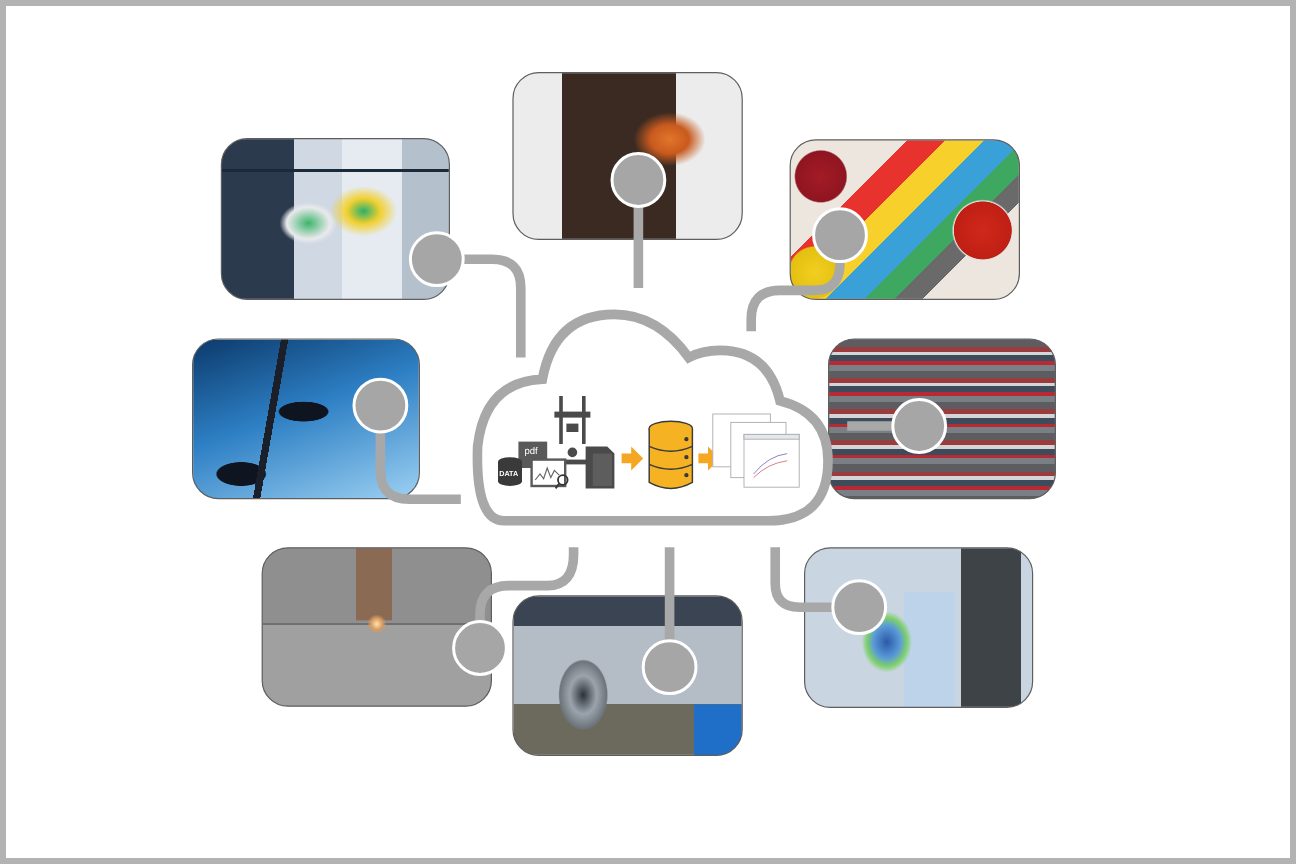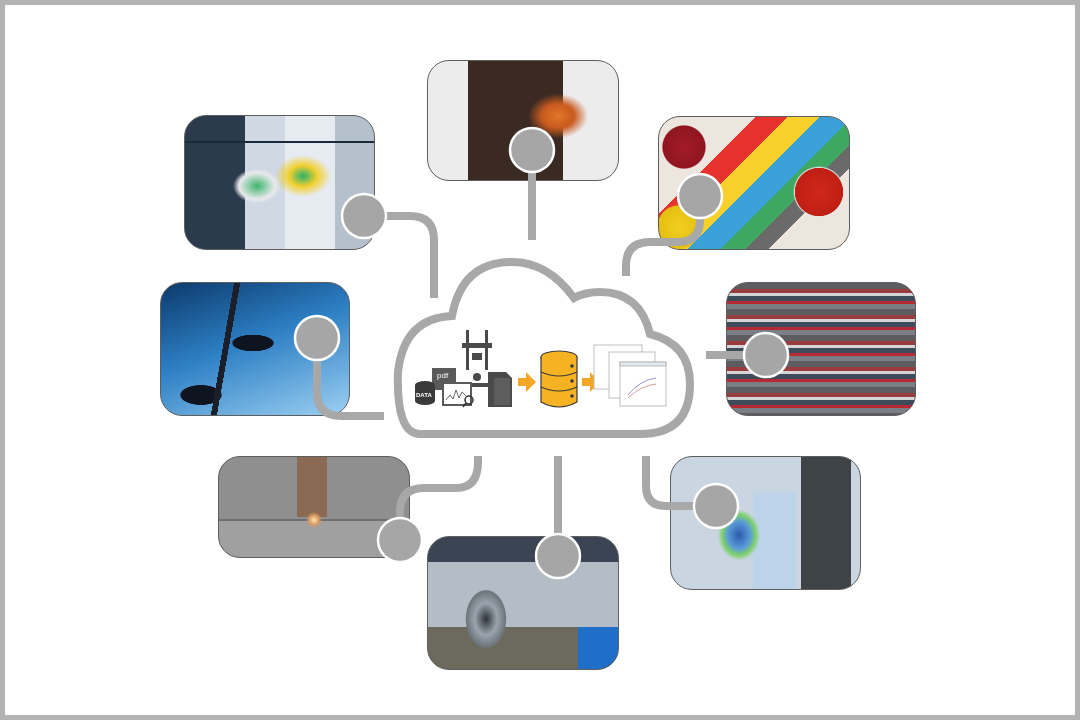--- a/index.html
+++ b/index.html
@@ -30,21 +30,21 @@
 <div class="tile" style="left:184px;top:115px;width:191px;height:135px;
      background:
       radial-gradient(ellipse 40px 30px at 118px 60px, #2ab06a 0%, #f2d030 35%, transparent 70%),
       radial-gradient(ellipse 30px 22px at 72px 70px, #3db46b 0%, #e9e9ec 60%, transparent 80%),
       linear-gradient(180deg, transparent 0 25px, #1a2a3a 25px 27px, transparent 27px),
       linear-gradient(90deg, #2b3a4d 0 60px, #cfd8e3 60px 100px, #e6ebf1 100px 150px, #b4c0cc 150px),
       #c9d3de; padding-left: 33px;">
   <span class="caption">CAE simulation engineer</span>
 </div>
 
-<div class="tile" style="left:427px;top:60px;width:192px;height:121px;
+<div class="tile" style="left:427px;top:60px;width:192px;height:140px;
      background:
       linear-gradient(180deg, transparent 0 28px, transparent 28px),
       radial-gradient(ellipse 40px 30px at 130px 55px, #e2762a 0%, #c85a1e 40%, transparent 75%),
       linear-gradient(90deg, transparent 0 40px, #3a2a22 40px 135px, transparent 135px),
       #ececec;">
   <span class="caption">Battery cutaway</span>
 </div>
 
 <div class="tile" style="left:658px;top:116px;width:192px;height:134px;
      background:
@@ -58,37 +58,37 @@
 
 <div class="tile" style="left:160px;top:282px;width:190px;height:134px;
      background:
       linear-gradient(100deg, transparent 0 72px, #1a1f2a 72px 78px, transparent 78px),
       radial-gradient(ellipse 25px 10px at 92px 60px, #0e1420 0%, #0e1420 80%, transparent 85%),
       radial-gradient(ellipse 25px 12px at 40px 112px, #0e1420 0%, #0e1420 80%, transparent 85%),
       linear-gradient(160deg, #0c3a6c 0%, #2d7fc4 45%, #9cd0f2 100%);">
   <span class="caption">Scales of justice / regulations</span>
 </div>
 
-<div class="tile" style="left:726px;top:282px;width:190px;height:134px;
+<div class="tile" style="left:690px;top:282px;width:190px;height:134px;
      background:
       repeating-linear-gradient(180deg, #5d5c60 0 6px, #9a3b3e 6px 10px, #d5d4d6 10px 13px, #3d4b5a 13px 18px, #b72a33 18px 21px, #7a7f86 21px 26px),
       #777;">
   <span class="caption">Scrapped cars recycling</span>
 </div>
 
-<div class="tile" style="left:218px;top:456px;width:192px;height:102px;
+<div class="tile" style="left:218px;top:456px;width:192px;height:133px;
      background:
       radial-gradient(circle 8px at 95px 63px, #ffe2b0 0%, #d89a62 60%, transparent 100%),
       linear-gradient(90deg, transparent 0 78px, #8a6a52 78px 108px, transparent 108px) 0 0/100% 60px no-repeat,
       linear-gradient(180deg, #8f8f8f 0 62px, #6f6f6f 62px 64px, #a0a0a0 64px),
       #9a9a9a;">
   <span class="caption">Additive manufacturing nozzle</span>
 </div>
 
-<div class="tile" style="left:427px;top:536px;width:192px;height:134px;
+<div class="tile" style="left:427px;top:496px;width:192px;height:134px;
      background:
       radial-gradient(ellipse 28px 40px at 58px 82px, #2d3238 0%, #9ba4ad 40%, #6d747b 70%, transparent 74%),
       linear-gradient(180deg, transparent 0 60%, transparent 60%),
       linear-gradient(90deg, transparent 0 150px, #1f6fc8 150px, #1f6fc8 100%) 0 90px/100% 44px no-repeat,
       linear-gradient(180deg, #3a4452 0 25px, #b4bcc6 25px 90px, #6c6a5c 90px);">
   <span class="caption">Steel coil processing</span>
 </div>
 
 <div class="tile" style="left:670px;top:456px;width:191px;height:134px;
      background:

